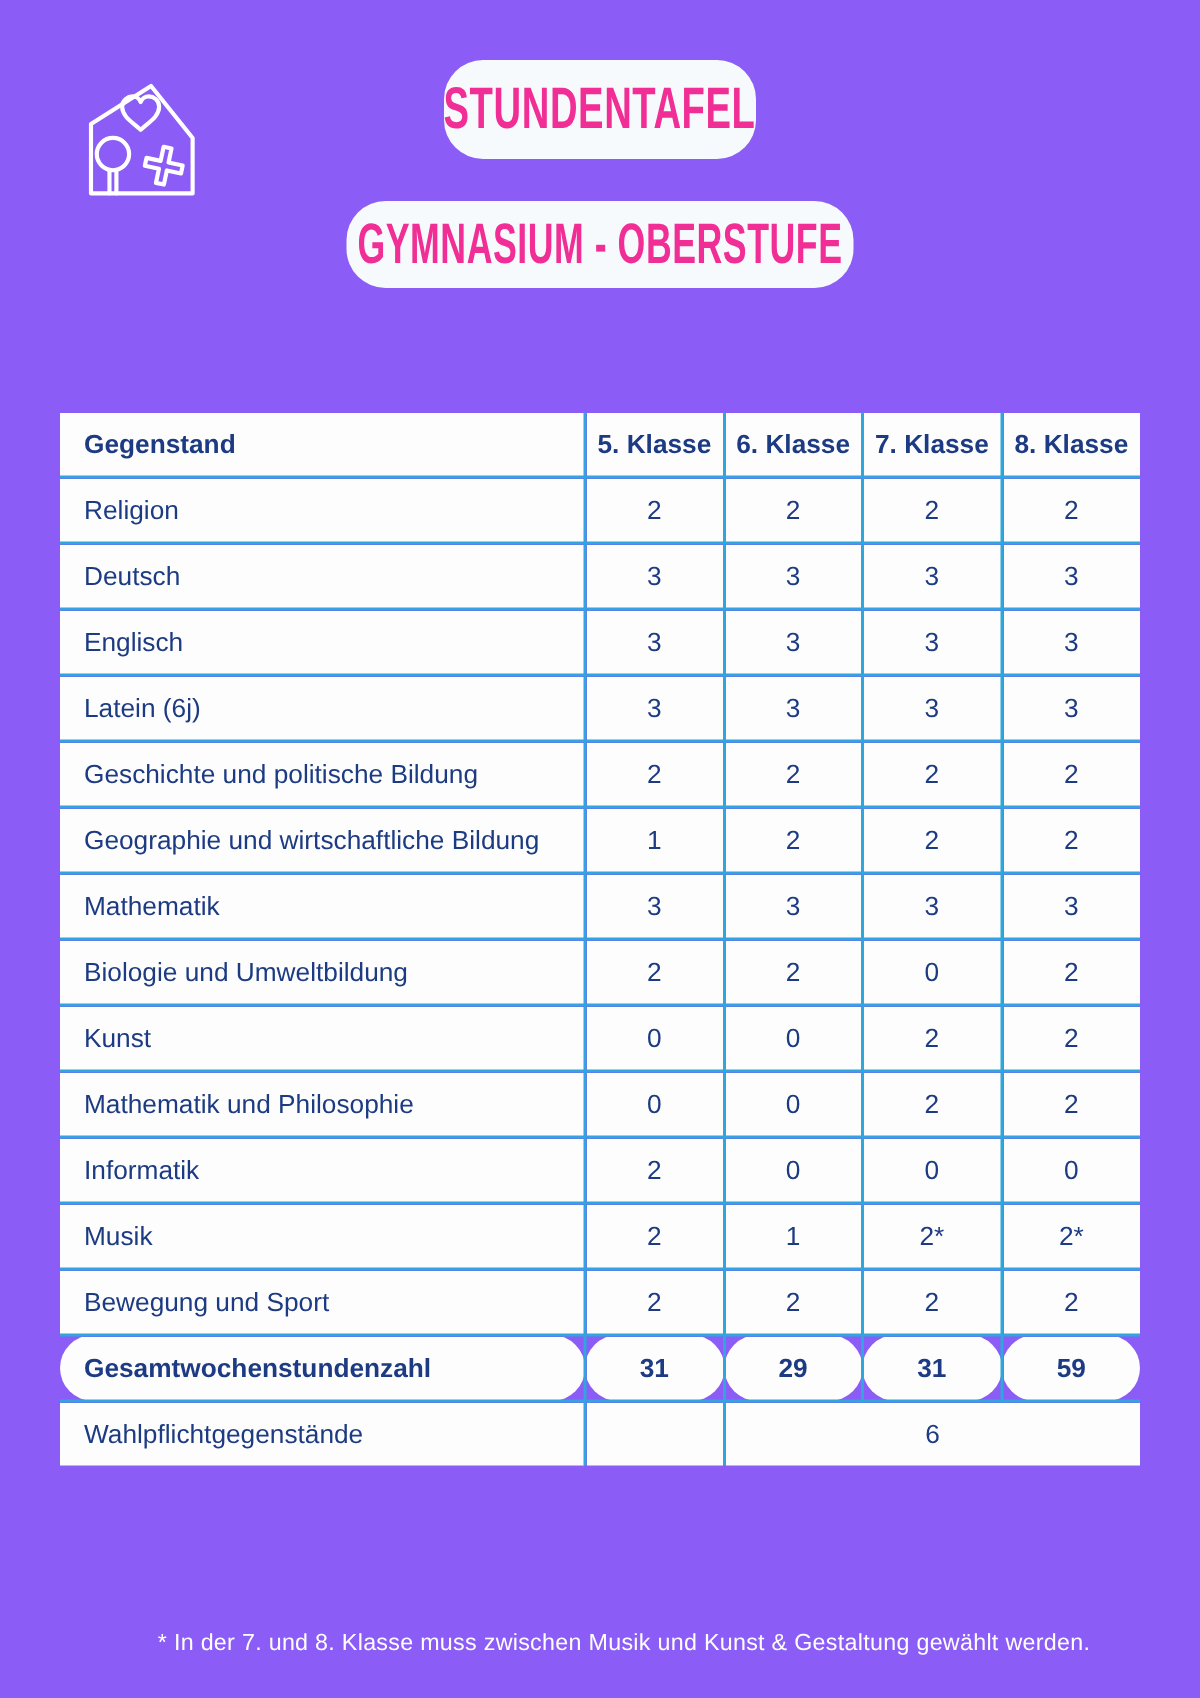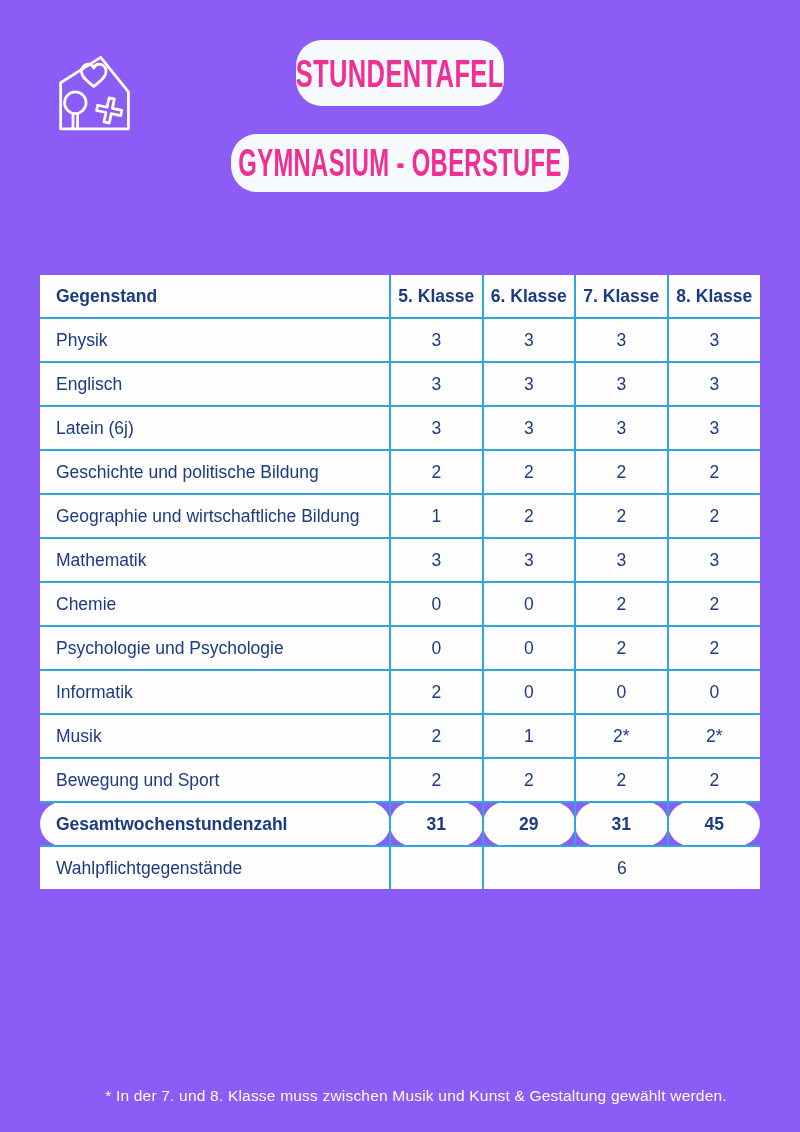--- a/index.html
+++ b/index.html
@@ -103,21 +103,28 @@
       <tr>
         <th class="subject">Gegenstand</th>
         <th class="num">5. Klasse</th>
         <th class="num">6. Klasse</th>
         <th class="num">7. Klasse</th>
         <th class="num">8. Klasse</th>
       </tr>
     </thead>
     <tbody id="rows-body">
         <tr>
-          <td class="subject">Physik</td>
+          <td class="subject">Religion</td>
+          <td class="num">2</td>
+          <td class="num">2</td>
+          <td class="num">2</td>
+          <td class="num">2</td>
+        </tr>
+        <tr>
+          <td class="subject">Deutsch</td>
           <td class="num">3</td>
           <td class="num">3</td>
           <td class="num">3</td>
           <td class="num">3</td>
         </tr>
         <tr>
           <td class="subject">Englisch</td>
           <td class="num">3</td>
           <td class="num">3</td>
           <td class="num">3</td>
@@ -145,28 +152,35 @@
           <td class="num">2</td>
         </tr>
         <tr>
           <td class="subject">Mathematik</td>
           <td class="num">3</td>
           <td class="num">3</td>
           <td class="num">3</td>
           <td class="num">3</td>
         </tr>
         <tr>
-          <td class="subject">Chemie</td>
-          <td class="num">0</td>
-          <td class="num">0</td>
-          <td class="num">2</td>
-          <td class="num">2</td>
-        </tr>
-        <tr>
-          <td class="subject">Psychologie und Psychologie</td>
+          <td class="subject">Biologie und Umweltbildung</td>
+          <td class="num">2</td>
+          <td class="num">2</td>
+          <td class="num">0</td>
+          <td class="num">2</td>
+        </tr>
+        <tr>
+          <td class="subject">Kunst</td>
+          <td class="num">0</td>
+          <td class="num">0</td>
+          <td class="num">2</td>
+          <td class="num">2</td>
+        </tr>
+        <tr>
+          <td class="subject">Mathematik und Philosophie</td>
           <td class="num">0</td>
           <td class="num">0</td>
           <td class="num">2</td>
           <td class="num">2</td>
         </tr>
         <tr>
           <td class="subject">Informatik</td>
           <td class="num">2</td>
           <td class="num">0</td>
           <td class="num">0</td>
@@ -186,21 +200,21 @@
           <td class="num">2</td>
           <td class="num">2</td>
         </tr>
       </tbody>
     <tbody>
       <tr class="total">
         <td class="subject">Gesamtwochenstundenzahl</td>
         <td class="num">31</td>
         <td class="num">29</td>
         <td class="num">31</td>
-        <td class="num">45</td>
+        <td class="num">59</td>
       </tr>
       <tr>
         <td class="subject">Wahlpflichtgegenstände</td>
         <td class="num"></td>
         <td class="num" colspan="3">6</td>
       </tr>
     </tbody>
   </table>
 
   <div class="footnote">* In der 7. und 8. Klasse muss zwischen Musik und Kunst &amp; Gestaltung gewählt werden.</div>

